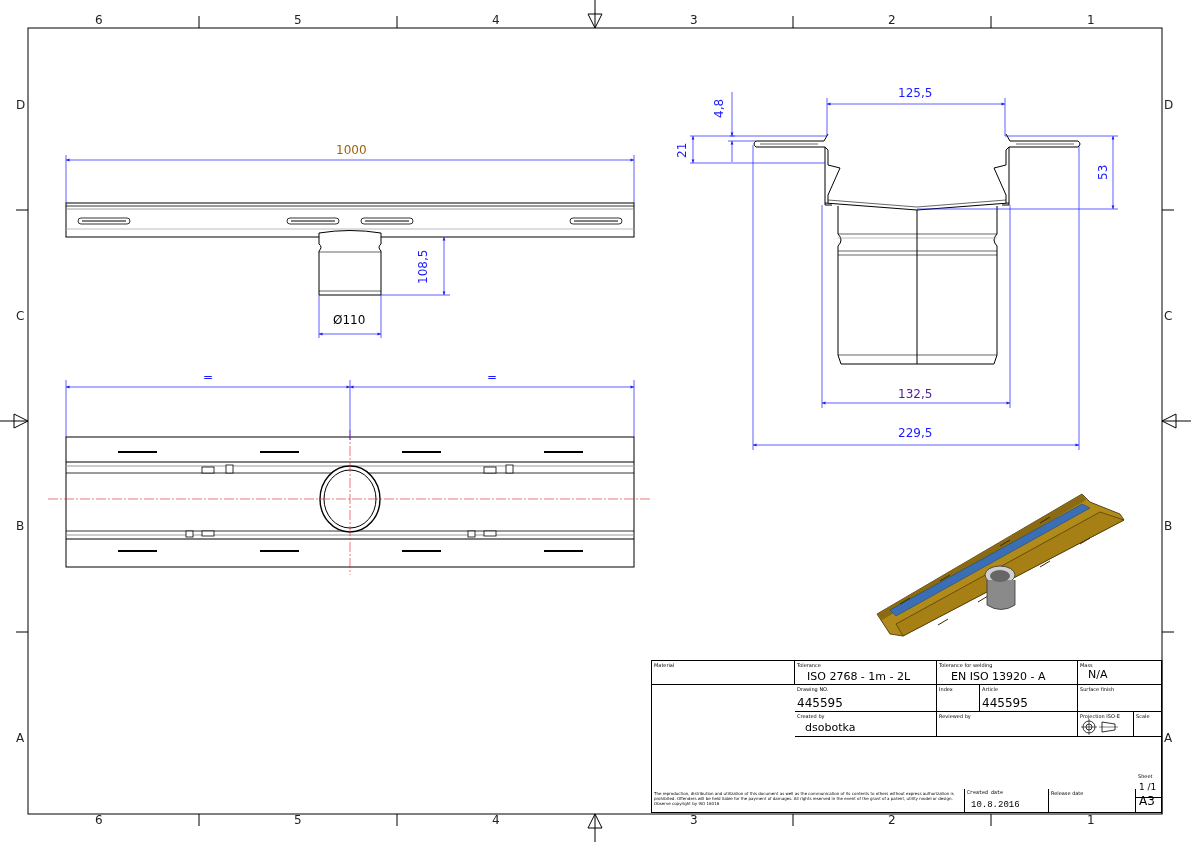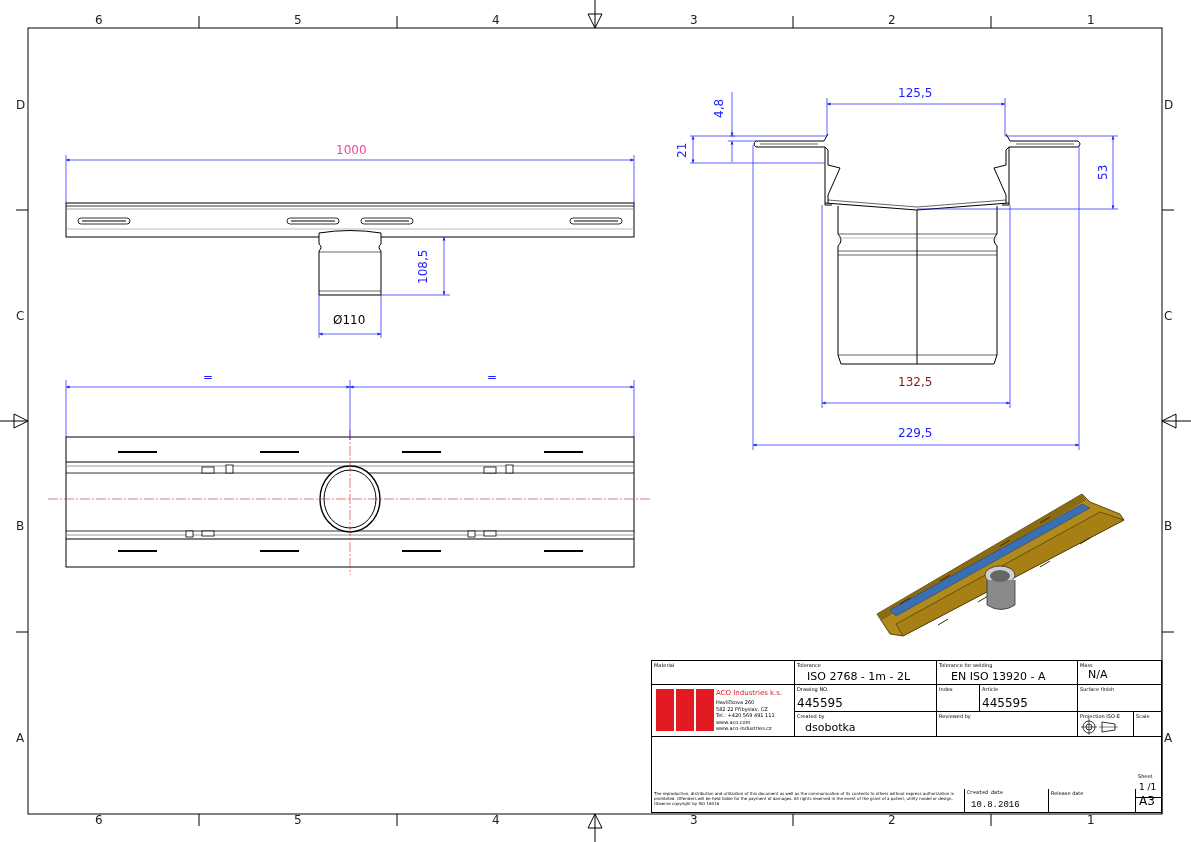--- a/index.html
+++ b/index.html
@@ -245,66 +245,51 @@
 
 <span class="zone-label" style="left:16px;top:98px;">D</span>
 <span class="zone-label" style="left:16px;top:309px;">C</span>
 <span class="zone-label" style="left:16px;top:519px;">B</span>
 <span class="zone-label" style="left:16px;top:731px;">A</span>
 <span class="zone-label" style="left:1164px;top:98px;">D</span>
 <span class="zone-label" style="left:1164px;top:309px;">C</span>
 <span class="zone-label" style="left:1164px;top:519px;">B</span>
 <span class="zone-label" style="left:1164px;top:731px;">A</span>
 
-<span style="position:absolute;left:336px;top:143px;font-size:12px;color:#ec4899;">1000</span>
+<span style="position:absolute;left:336px;top:143px;font-size:12px;color:#a16207;">1000</span>
 <span style="position:absolute;left:416px;top:258px;font-size:12px;color:#1a1aff;transform:rotate(-90deg);transform-origin:left top;top:284px;">108,5</span>
 <span style="position:absolute;left:333px;top:313px;font-size:12px;color:#000000;">Ø110</span>
 <span style="position:absolute;left:203px;top:370px;font-size:12px;color:#1a1aff;">=</span>
 <span style="position:absolute;left:487px;top:370px;font-size:12px;color:#1a1aff;">=</span>
 
 <span style="position:absolute;left:898px;top:86px;font-size:12px;color:#1a1aff;">125,5</span>
 <span style="position:absolute;left:712px;top:118px;font-size:12px;color:#1a1aff;transform:rotate(-90deg);transform-origin:left top;">4,8</span>
 <span style="position:absolute;left:675px;top:158px;font-size:12px;color:#1a1aff;transform:rotate(-90deg);transform-origin:left top;">21</span>
 <span style="position:absolute;left:1096px;top:180px;font-size:12px;color:#1a1aff;transform:rotate(-90deg);transform-origin:left top;">53</span>
-<span style="position:absolute;left:898px;top:375px;font-size:12px;color:#7f1d1d;">132,5</span>
+<span style="position:absolute;left:898px;top:387px;font-size:12px;color:#4c1d95;">132,5</span>
 <span style="position:absolute;left:898px;top:426px;font-size:12px;color:#1a1aff;">229,5</span>
 
 <div class="tb">
 
   <div class="cell" style="left:0;top:0;width:143px;height:24px;">
     <span class="lbl">Material</span>
   </div>
   <div class="cell" style="left:143px;top:0;width:142px;height:24px;">
     <span class="lbl">Tolerance</span>
     <span class="val" style="left:12px;top:9px;">ISO 2768 - 1m - 2L</span>
   </div>
   <div class="cell" style="left:285px;top:0;width:141px;height:24px;text-align:center;">
     <span class="lbl">Tolerance for welding</span>
     <span class="val" style="left:14px;top:9px;">EN ISO 13920 - A</span>
   </div>
   <div class="cell" style="left:426px;top:0;width:84px;height:24px;border-right:none;text-align:center;">
     <span class="lbl">Mass</span>
     <span class="val" style="left:10px;top:7px;">N/A</span>
   </div>
 
-  <div class="cell" style="left:0;top:24px;width:143px;height:52px;">
-    <div class="aco-logo">
-          <div></div>
-          <div></div>
-          <div></div>
-        </div>
-    <span class="aco-company">ACO Industries k.s.</span>
-    <div class="aco-addr">
-      <div>Havlíčkova 260</div>
-      <div>582 22 Přibyslav, CZ</div>
-      <div>Tel.: +420 569 491 111</div>
-      <div>www.aco.com</div>
-      <div>www.aco-industries.cz</div>
-    </div>
-  </div>
   <div class="cell" style="left:143px;top:24px;width:142px;height:27px;">
     <span class="lbl">Drawing NO.</span>
     <span class="val" style="left:2px;top:11px;font-size:12px;">445595</span>
   </div>
   <div class="cell" style="left:285px;top:24px;width:43px;height:27px;">
     <span class="lbl">Index</span>
   </div>
   <div class="cell" style="left:328px;top:24px;width:98px;height:27px;">
     <span class="lbl">Article</span>
     <span class="val" style="left:2px;top:11px;font-size:12px;">445595</span>

